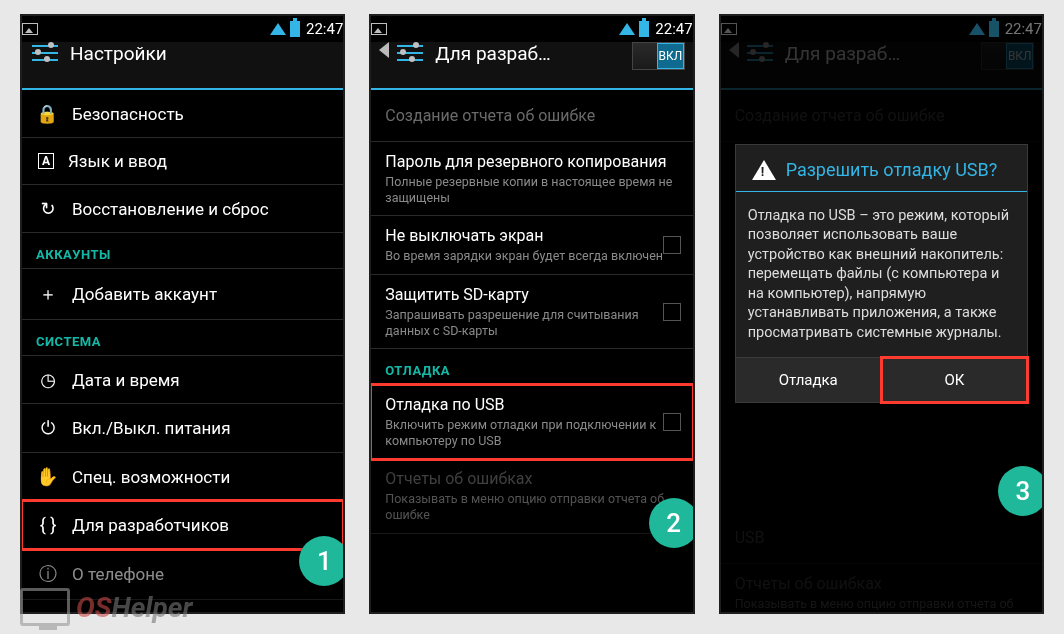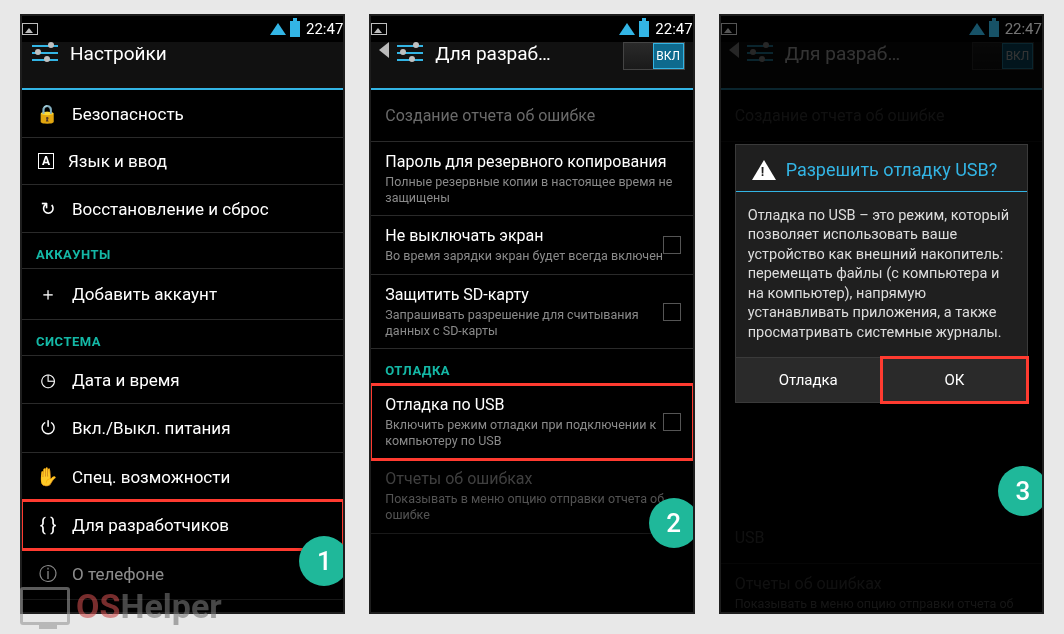--- a/index.html
+++ b/index.html
@@ -57,21 +57,21 @@
   .settings-icon {
     width:30px; height:22px; position:relative;
   }
   .settings-icon .bar { position:absolute; height:2px; background:#33b5e5; width:26px; left:2px; }
   .settings-icon .b1{top:3px;} .settings-icon .b2{top:10px;} .settings-icon .b3{top:17px;}
   .settings-icon .knob{position:absolute;width:6px;height:6px;border-radius:3px;background:#c0c0c0;}
   .settings-icon .k1{top:0;left:18px;} .settings-icon .k2{top:7px;left:5px;} .settings-icon .k3{top:14px;left:14px;}
   .back-caret { width:0;height:0;border-top:8px solid transparent;border-bottom:8px solid transparent;border-right:10px solid #bbb; margin-right:-4px;}
   .titlebar .title { color:#fff; font-size:19px; white-space:nowrap; overflow:hidden; text-overflow:ellipsis; flex:1; }
   .toggle {
-    width:62px; height:28px; background:linear-gradient(#2a2a2a,#1a1a1a); border:1px solid #444; display:flex; align-items:stretch;
+    width:53px; height:28px; background:linear-gradient(#2a2a2a,#1a1a1a); border:1px solid #444; display:flex; align-items:stretch;
   }
   .toggle .half { flex:1; display:flex;align-items:center;justify-content:center; font-size:12px; color:#888; }
   .toggle .half.on { background:#0e6a8e; color:#fff; border:1px solid #33b5e5; }
 
   
   .content { position:absolute; top:74px; left:0; right:0; bottom:0; overflow:hidden; background:#000; }
   .content.dim { filter: brightness(0.35); }
   .list-item {
     display:flex; align-items:center; gap:14px; padding: 13px 16px;
     border-bottom:1px solid #2a2a2a;
@@ -118,21 +118,21 @@
   .dialog-buttons .btn { flex:1; text-align:center; padding:13px 0; color:#fff; font-size:15px; border-right:1px solid #3a3a3a; background:#2a2a2a; }
   .dialog-buttons .btn:last-child{ border-right:none; }
 
   
   .watermark {
     position:absolute; left:20px; bottom:8px; z-index:40;
     display:flex; align-items:center; gap:6px; opacity:0.6;
   }
   .wm-screen{ width:50px; height:38px; border:3px solid #999; border-radius:3px; position:relative;}
   .wm-screen::after{content:"";position:absolute;left:16px;bottom:-7px;width:18px;height:5px;background:#999;}
-  .wm-text{font-size:34px;font-weight:bold;}
+  .wm-text{font-size:28px;font-weight:bold;font-style:italic;}
   .wm-text .g1{color:#c94b4b;} .wm-text .g2{color:#777;}
 </style>
 </head>
 <body>
 
 <div class="phone">
   <div class="statusbar">
     <div class="left">
         <div class="sb-gallery-icon"></div>
       </div>

